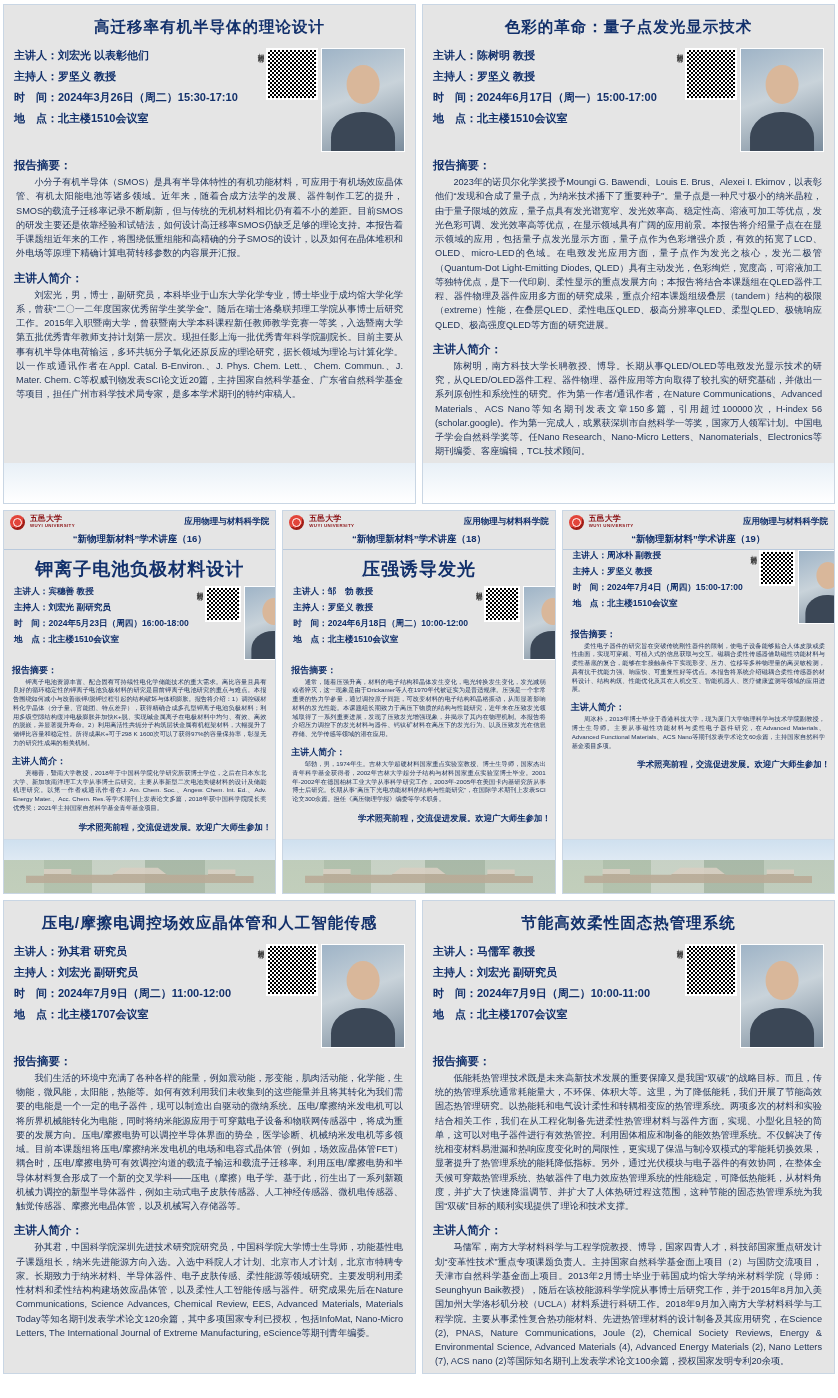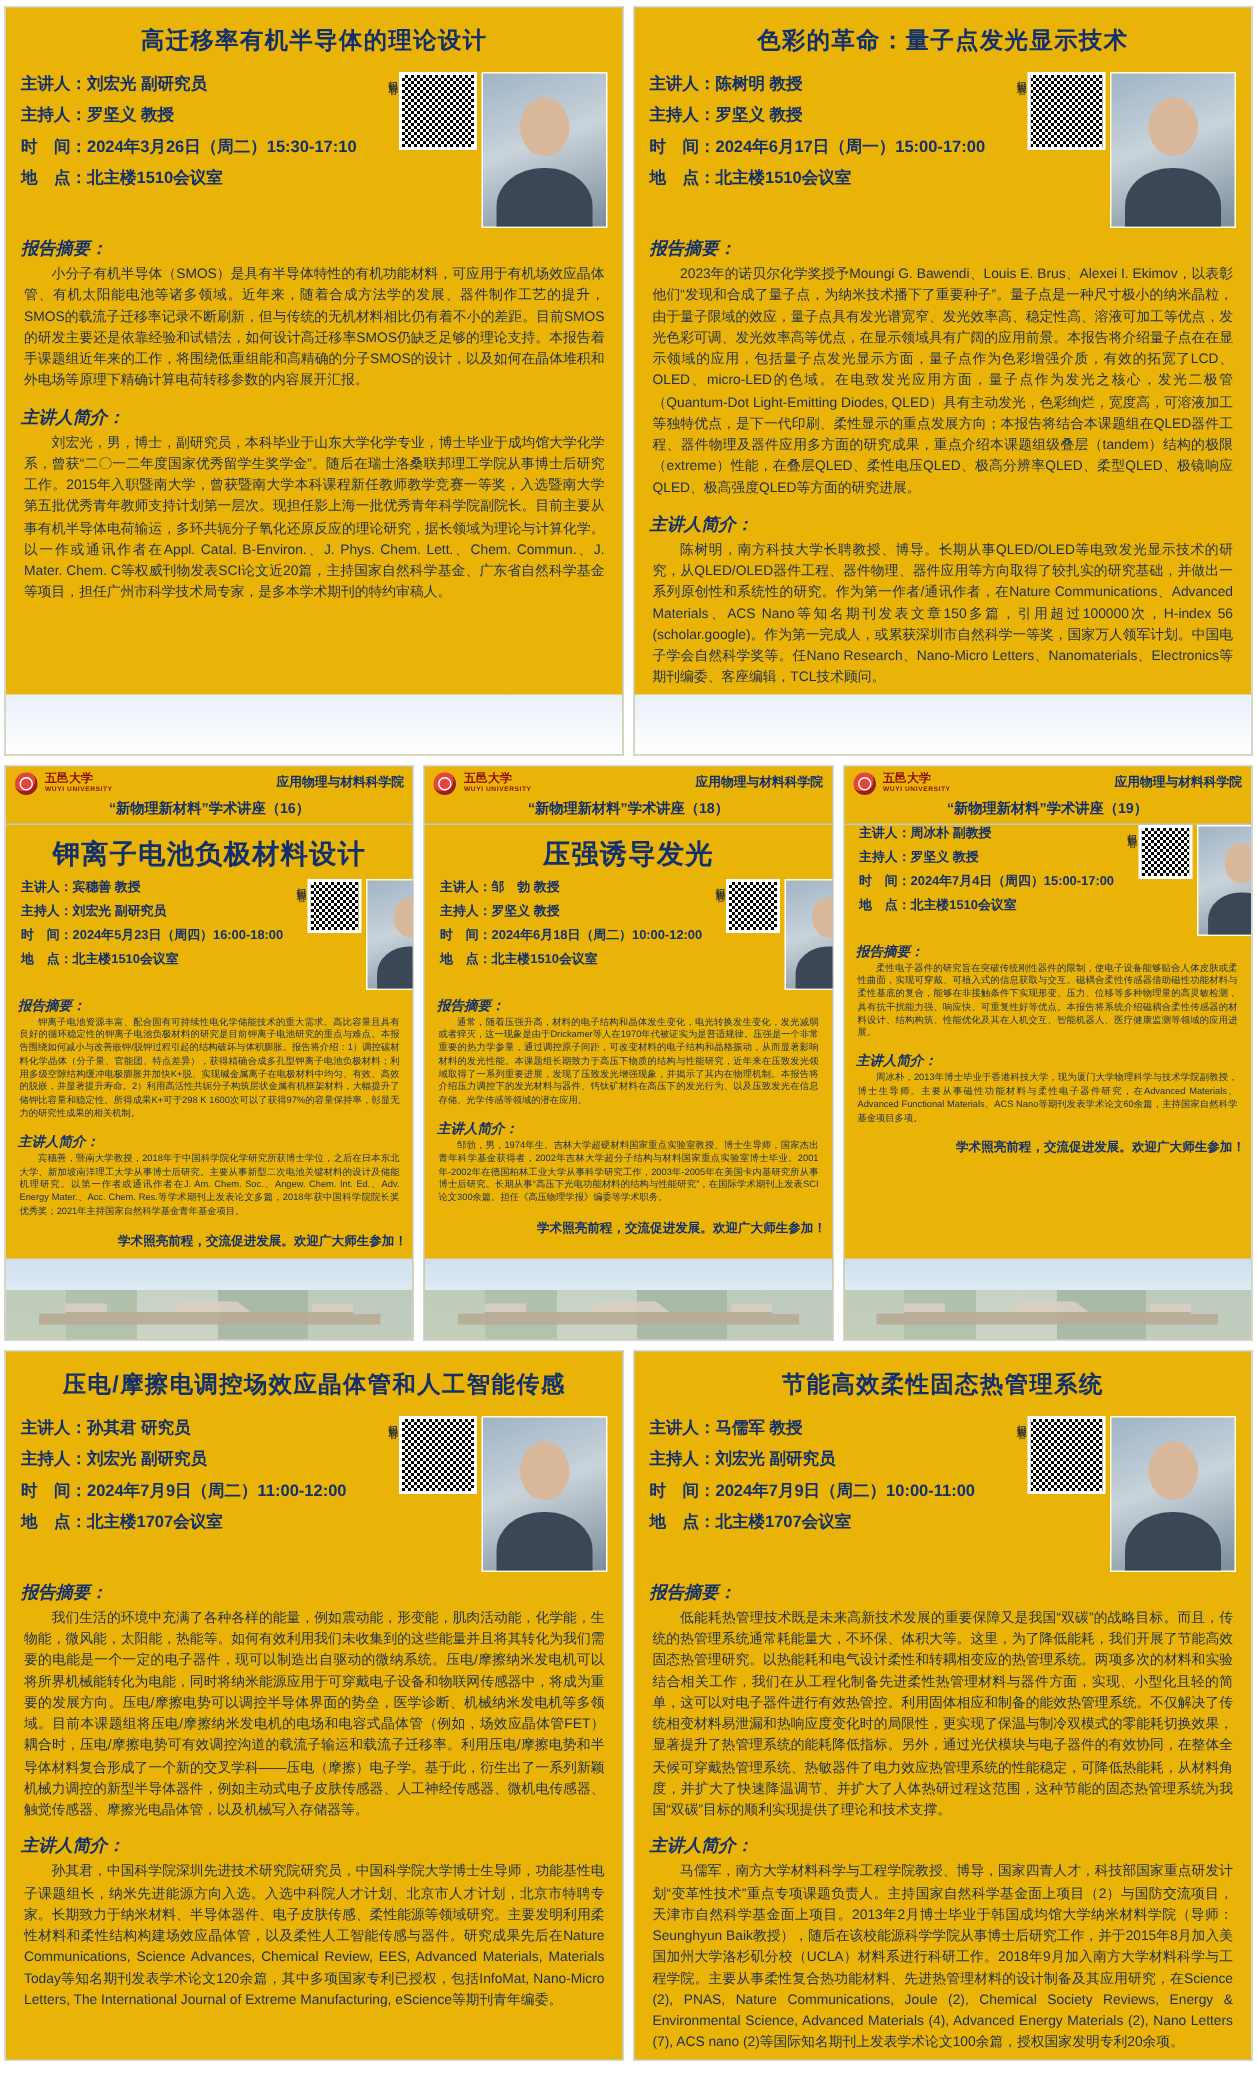--- a/index.html
+++ b/index.html
@@ -8,21 +8,21 @@
     width: 838px;
     background: #ffffff;
     font-family: "Liberation Sans", sans-serif;
     color: #111;
   }
   .page { width: 838px; display: flex; flex-direction: column; gap: 6px; padding: 4px 3px; }
   .row { display: flex; gap: 6px; }
 
   
   .poster {
-    background: #eab308;
+    background: #e5e5e5;
     border: 1px solid #c9d6e4;
     position: relative;
     overflow: hidden;
     display: flex;
     flex-direction: column;
   }
   .poster.big { width: 413px; }
   .poster.small { width: 274px; }
 
   .poster .title {
@@ -90,21 +90,20 @@
     border-radius: 50%;
     background: #d9b79a;
     z-index: 2;
   }
 
   .section-h {
     font-size: 11.5px;
     font-weight: bold;
     color: #12306b;
     padding: 6px 10px 2px;
-    font-style: italic;
   }
   .poster.small .section-h { font-size: 9px; padding: 4px 8px 1px; }
 
   .body-text {
     font-size: 9.2px;
     line-height: 1.55;
     color: #1b2f55;
     padding: 0 12px 4px;
     text-align: justify;
     text-indent: 2em;
@@ -187,21 +186,21 @@
 <body>
 
 <div class="page">
 
   <div class="row">
 
     <div class="poster big">
       <div class="title">高迁移率有机半导体的理论设计</div>
       <div class="meta">
         <div class="meta-lines">
-          <div class="mline">主讲人：刘宏光  副研究员</div>
+          <div class="mline">主讲人：刘宏光  以表彰他们</div>
           <div class="mline">主持人：罗坚义  教授</div>
           <div class="mline">时　间：2024年3月26日（周二）15:30-17:10</div>
           <div class="mline">地　点：北主楼1510会议室</div>
         </div>
         <div class="media">
           <div class="qr-wrap">
             <div class="qr"></div>
             <div class="qr-label">扫码观看</div>
           </div>
           <div class="photo"></div>

